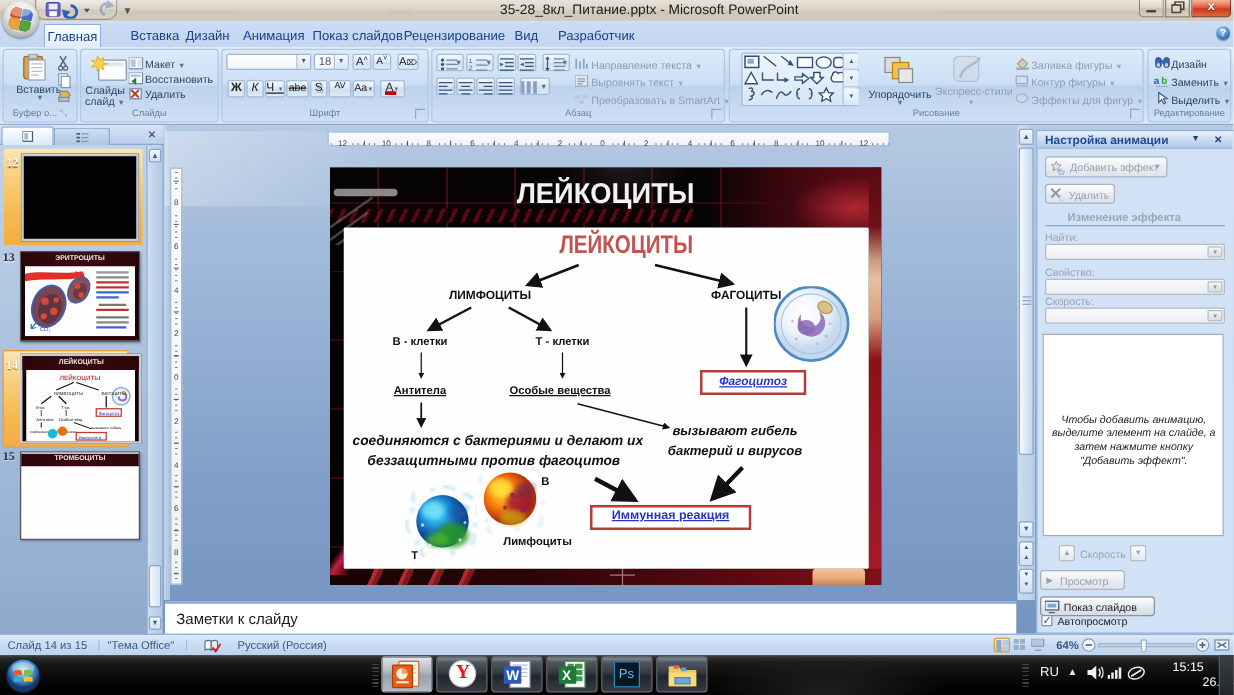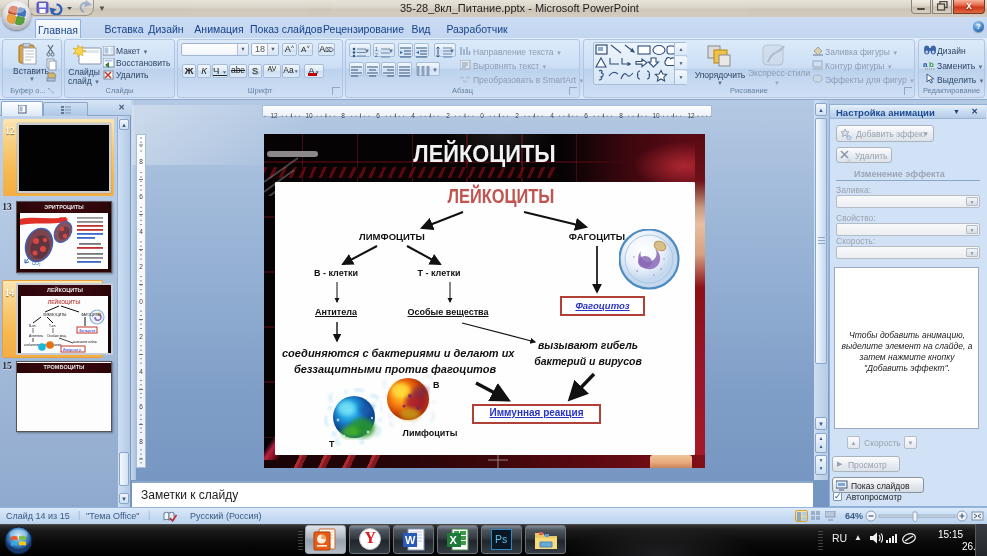--- a/index.html
+++ b/index.html
@@ -510,21 +510,21 @@
         </svg>
 
       <div class="abs" style="left:0px;top:7px;width:441px;text-align:center;font-size:23px;font-weight:bold;color:#f2f2f2;transform:scaleX(.95);">ЛЕЙКОЦИТЫ</div>
 
       <div class="abs" style="left:11px;top:48px;width:420px;height:273px;background:#fefefe;border-radius:1px;"></div>
 
       <div class="abs" style="left:157px;top:50px;width:160px;text-align:center;font-size:20.5px;font-weight:bold;color:#c05450;transform:scaleX(.80);">ЛЕЙКОЦИТЫ</div>
       <div class="abs" style="left:88px;top:97px;width:80px;text-align:center;font-size:9.5px;font-weight:bold;color:#111;">ЛИМФОЦИТЫ</div>
       <div class="abs" style="left:297px;top:97px;width:72px;text-align:center;font-size:9.5px;font-weight:bold;color:#111;">ФАГОЦИТЫ</div>
       <div class="abs" style="left:37px;top:134px;width:70px;text-align:center;font-size:9px;font-weight:bold;color:#111;">В - клетки</div>
-      <div class="abs" style="left:140px;top:134px;width:70px;text-align:center;font-size:9px;font-weight:bold;color:#111;">Т - клетки</div>
+      <div class="abs" style="left:151px;top:134px;width:70px;text-align:center;font-size:9px;font-weight:bold;color:#111;">Т - клетки</div>
       <div class="abs" style="left:37px;top:173px;width:70px;text-align:center;font-size:9px;font-weight:bold;color:#111;text-decoration:underline;">Антитела</div>
       <div class="abs" style="left:138px;top:173px;width:92px;text-align:center;font-size:9px;font-weight:bold;color:#111;text-decoration:underline;white-space:nowrap;">Особые вещества</div>
       <div class="abs" style="left:296px;top:162px;width:85px;height:20px;border:2.5px solid #b04038;background:#fff;"></div>
       <div class="abs" style="left:296px;top:166px;width:85px;text-align:center;font-size:9.5px;font-weight:bold;font-style:italic;color:#2a35c8;text-decoration:underline;">Фагоцитоз</div>
       <div class="abs" style="left:18px;top:212px;width:226px;text-align:center;font-size:11px;font-weight:bold;font-style:italic;color:#111;line-height:15.5px;white-space:nowrap;">соединяются с бактериями и делают их<br>беззащитными против фагоцитов</div>
       <div class="abs" style="left:256px;top:204px;width:136px;text-align:center;font-size:10.5px;font-weight:bold;font-style:italic;color:#111;line-height:15.5px;white-space:nowrap;">вызывают гибель<br>бактерий и вирусов</div>
       <div class="abs" style="left:208px;top:270px;width:129px;height:20px;border:2px solid #b04038;background:#fff;"></div>
       <div class="abs" style="left:208px;top:273px;width:129px;text-align:center;font-size:10px;font-weight:bold;color:#2a35c8;text-decoration:underline;">Иммунная реакция</div>
       <div class="abs" style="left:169px;top:246px;width:12px;font-size:9px;font-weight:bold;color:#111;">В</div>
       <div class="abs" style="left:65px;top:305px;width:12px;font-size:9px;font-weight:bold;color:#111;">Т</div>
@@ -683,21 +683,21 @@
       </div>
       <div class="abs" style="left:6px;top:42px;width:56px;height:16px;border:1px solid #aab4be;border-radius:3px;background:linear-gradient(180deg,#fdfdfe,#e8ecf2 55%,#dde3ea);">
         <svg width="13" height="12" style="position:absolute;left:3px;top:2px;">
             <path d="M1 1 L8 8 M8 1 L1 8" stroke="#8a98a8" stroke-width="1.6"></path>
             <path d="M9 8 l.8 1.6 1.8 .2 -1.3 1.2 .3 1.8 -1.6 -.9 -1.6 .9 .3 -1.8 -1.3 -1.2 1.8 -.2 z" fill="#c8d8ea"></path>
           </svg>
         <span style="position:absolute;left:18px;top:3px;font-size:8.5px;color:#9aa2ae;">Удалить</span>
       </div>
       <div class="abs" style="left:24px;top:64px;font-size:9px;font-weight:bold;color:#9aa6b4;">Изменение эффекта</div>
       <div class="abs" style="left:6px;top:75px;width:144px;height:1px;background:#8aa6c9;"></div>
-      <div class="abs" style="left:6px;top:80px;font-size:8.5px;color:#9aa2ae;">Заливка:</div>
+      <div class="abs" style="left:6px;top:80px;font-size:8.5px;color:#9aa2ae;">Найти:</div>
       <div class="abs" style="left:6px;top:90px;width:144px;height:13px;border:1px solid #b4bcc6;background:linear-gradient(180deg,#f8f9fa,#eceef2);border-radius:2px;">
         <div style="position:absolute;right:1px;top:1px;width:12px;height:9px;background:linear-gradient(180deg,#f4f6f8,#d8dde4);border:1px solid #b4bcc6;border-radius:1px;color:#8a929e;font-size:5px;text-align:center;line-height:9px;">▼</div>
       </div>
       <div class="abs" style="left:6px;top:108px;font-size:8.5px;color:#9aa2ae;">Свойство:</div>
       <div class="abs" style="left:6px;top:118px;width:144px;height:13px;border:1px solid #b4bcc6;background:linear-gradient(180deg,#f8f9fa,#eceef2);border-radius:2px;">
         <div style="position:absolute;right:1px;top:1px;width:12px;height:9px;background:linear-gradient(180deg,#f4f6f8,#d8dde4);border:1px solid #b4bcc6;border-radius:1px;color:#8a929e;font-size:5px;text-align:center;line-height:9px;">▼</div>
       </div>
       <div class="abs" style="left:6px;top:131px;font-size:8.5px;color:#9aa2ae;">Скорость:</div>
       <div class="abs" style="left:6px;top:141px;width:144px;height:13px;border:1px solid #b4bcc6;background:linear-gradient(180deg,#f8f9fa,#eceef2);border-radius:2px;">
         <div style="position:absolute;right:1px;top:1px;width:12px;height:9px;background:linear-gradient(180deg,#f4f6f8,#d8dde4);border:1px solid #b4bcc6;border-radius:1px;color:#8a929e;font-size:5px;text-align:center;line-height:9px;">▼</div>

